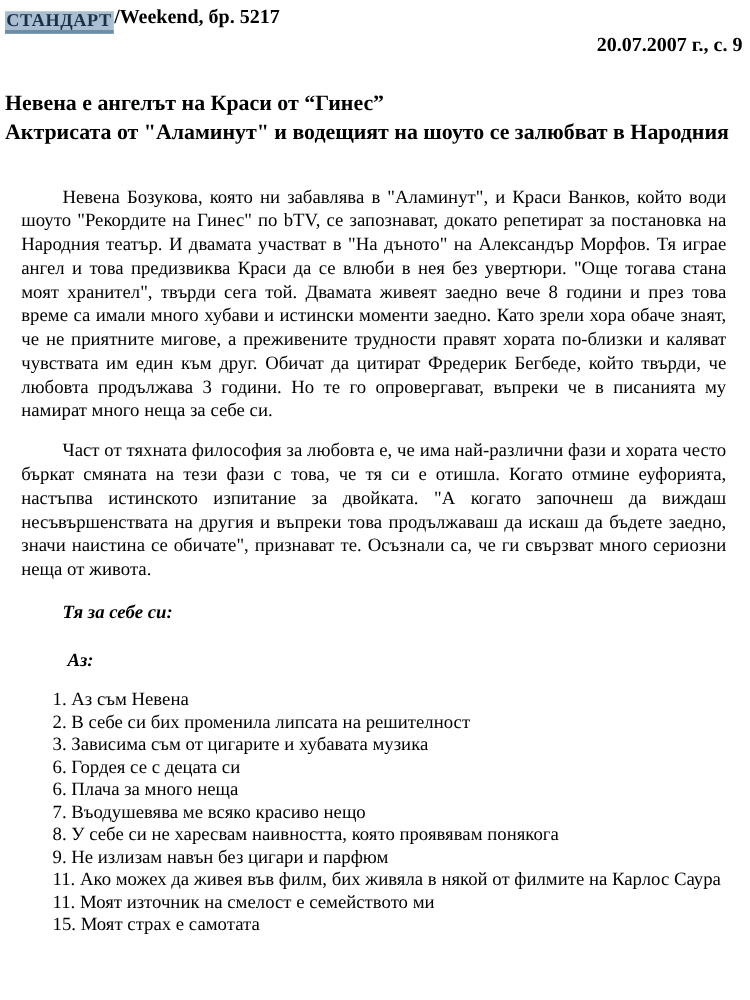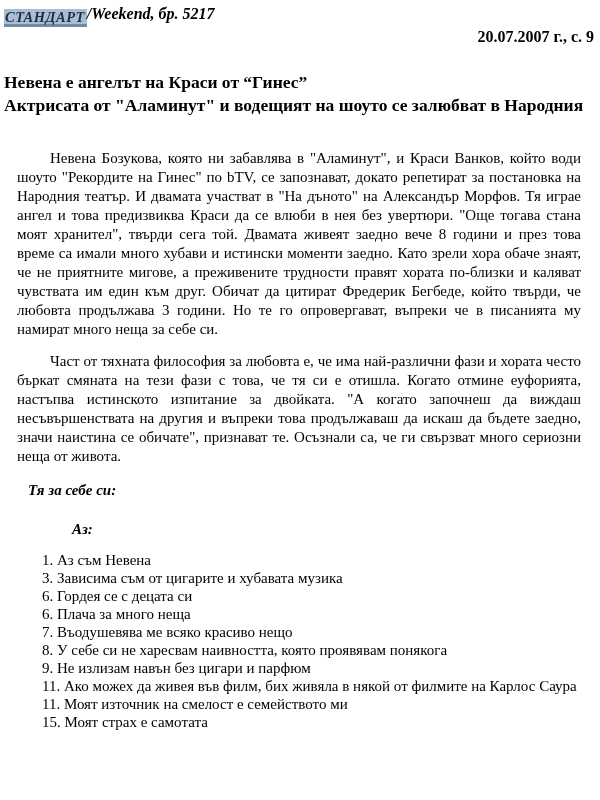--- a/index.html
+++ b/index.html
@@ -17,21 +17,21 @@
   }
   .page {
     box-sizing: border-box;
     width: 600px;
     height: 800px;
     padding: 4px 6px 0 4px;
     overflow: hidden;
   }
   
   .masthead { font-weight: bold; }
-  .mast-line1 { font-size: 16px; line-height: 20px; white-space: nowrap; font-style: italic; }
+  .mast-line1 { font-size: 16px; line-height: 20px; white-space: nowrap; }
   .logo {
     display: inline-block;
     font-size: 14.5px;
     line-height: 14px;
     font-weight: bold;
     letter-spacing: 0.5px;
     padding: 1px 2px 0 1px;
     border-bottom: 3px solid #6d8ca6;
     vertical-align: -3px;
   }
@@ -62,28 +62,28 @@
     margin: 13px;
   }
   .body-par.first { margin-top: 32px; }
 
   
   .sec-head {
     font-size: 15px;
     font-weight: bold;
     font-style: italic;
     line-height: 19px;
-    margin: 15px 0 0 24px;
+    margin: 15px 0 0 46px;
   }
   .sec-sub {
     font-size: 15px;
     font-weight: bold;
     font-style: italic;
     line-height: 19px;
-    margin: 20px 0 0 68px;
+    margin: 20px 0 0 50px;
   }
   .list { margin-top: 12px; }
   .list-item {
     font-size: 15px;
     line-height: 18px;
     text-indent: 38px;
   }
 </style>
 </head>
 <body style="background: rgb(255, 255, 255); color: rgb(0, 0, 0);">
@@ -102,20 +102,21 @@
   <p class="body-par first">Невена Бозукова, която ни забавлява в "Аламинут", и Краси Ванков, който води шоуто "Рекордите на Гинес" по bTV, се запознават, докато репетират за постановка на Народния театър. И двамата участват в "На дъното" на Александър Морфов. Тя играе ангел и това предизвиква Краси да се влюби в нея без увертюри. "Още тогава стана моят хранител", твърди сега той. Двамата живеят заедно вече 8 години и през това време са имали много хубави и истински моменти заедно. Като зрели хора обаче знаят, че не приятните мигове, а преживените трудности правят хората по-близки и каляват чувствата им един към друг. Обичат да цитират Фредерик Бегбеде, който твърди, че любовта продължава 3 години. Но те го опровергават, въпреки че в писанията му намират много неща за себе си.</p>
 
   <p class="body-par">Част от тяхната философия за любовта е, че има най-различни фази и хората често бъркат смяната на тези фази с това, че тя си е отишла. Когато отмине еуфорията, настъпва истинското изпитание за двойката. "А когато започнеш да виждаш несъвършенствата на другия и въпреки това продължаваш да искаш да бъдете заедно, значи наистина се обичате", признават те. Осъзнали са, че ги свързват много сериозни неща от живота.</p>
 
   <p class="sec-head">Тя за себе си:</p>
 
   <p class="sec-sub">Аз:</p>
 
   <div class="list">
     <div class="list-item">1. Аз съм Невена</div>
+    <div class="list-item">2. В себе си бих променила липсата на решителност</div>
     <div class="list-item">3. Зависима съм от цигарите и хубавата музика</div>
     <div class="list-item">6. Гордея се с децата си</div>
     <div class="list-item">6. Плача за много неща</div>
     <div class="list-item">7. Въодушевява ме всяко красиво нещо</div>
     <div class="list-item">8. У себе си не харесвам наивността, която проявявам понякога</div>
     <div class="list-item">9. Не излизам навън без цигари и парфюм</div>
     <div class="list-item">11. Ако можех да живея във филм, бих живяла в някой от филмите на Карлос Саура</div>
     <div class="list-item">11. Моят източник на смелост е семейството ми</div>
     <div class="list-item">15. Моят страх е самотата</div>
   </div>

